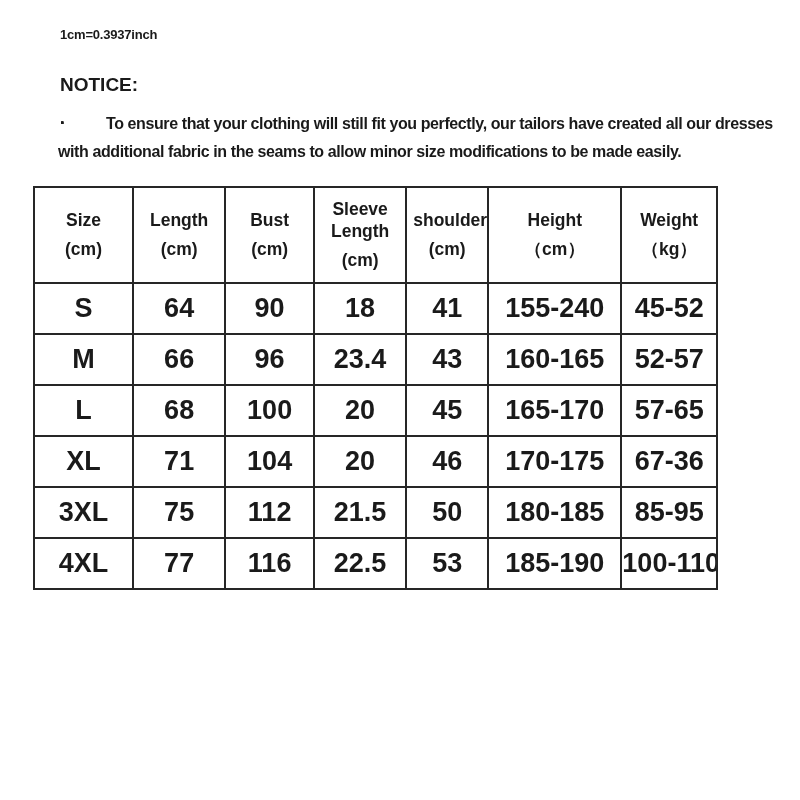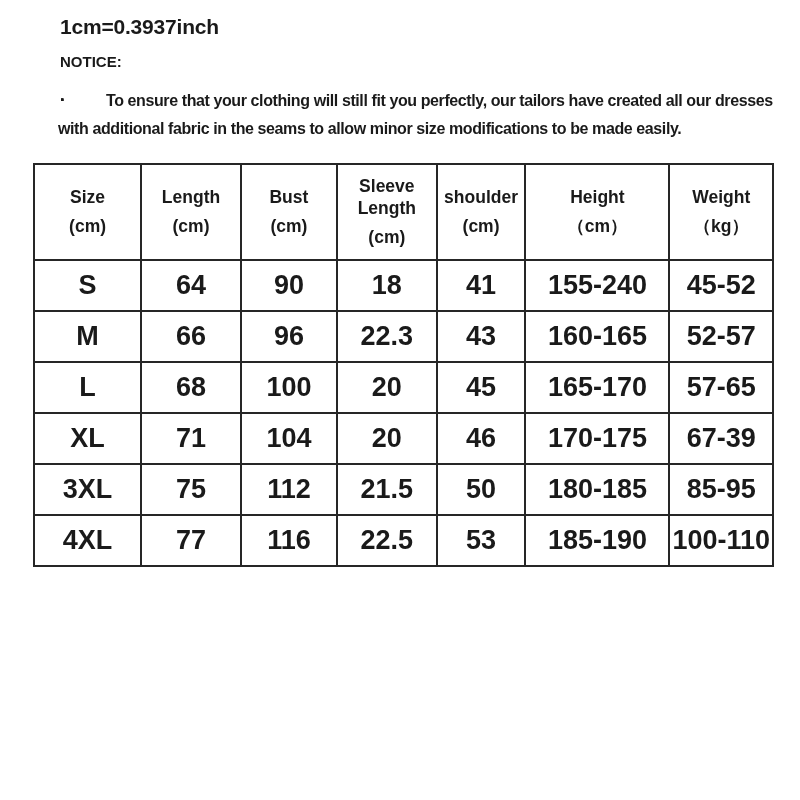--- a/index.html
+++ b/index.html
@@ -10,28 +10,28 @@
     height: 800px;
     background: #ffffff;
     overflow: hidden;
     font-family: "Liberation Sans", "DejaVu Sans", sans-serif;
     font-weight: 700;
     color: #1a1a1a;
   }
   .page { width: 800px; height: 800px; position: relative; }
 
   .conversion-note {
-    margin: 16px 0 0 60px;
-    font-size: 21px;
+    margin: 24px 0 0 60px;
+    font-size: 13px;
     line-height: 22px;
     letter-spacing: -0.2px;
   }
   .notice-title {
-    margin: 13px 0 0 60px;
-    font-size: 15px;
+    margin: 28px 0 0 60px;
+    font-size: 19px;
     line-height: 22px;
   }
 
   .bullets { margin-top: 14px; }
   .bullet {
     position: relative;
     margin: 0 12px 8px 58px;
     text-indent: 48px;
     font-size: 16.5px;
     line-height: 28px;
@@ -45,21 +45,21 @@
     font-size: 16px;
   }
   .bullet.condensed {
     font-size: 16px;
     letter-spacing: -0.4px;
   }
 
   table.size-chart {
     border-collapse: collapse;
     table-layout: fixed;
-    width: 741px;
+    width: 685px;
     margin: 20px 0 0 33px;
   }
   .size-chart th, .size-chart td {
     border: 2px solid #262626;
     text-align: center;
     vertical-align: middle;
     padding: 0;
     overflow: hidden;
     white-space: nowrap;
   }
@@ -150,42 +150,42 @@
         <td>90</td>
         <td>18</td>
         <td>41</td>
         <td>155-240</td>
         <td>45-52</td>
       </tr>
       <tr>
         <td>M</td>
         <td>66</td>
         <td>96</td>
-        <td>22.3</td>
+        <td>23.4</td>
         <td>43</td>
         <td>160-165</td>
         <td>52-57</td>
       </tr>
       <tr>
         <td>L</td>
         <td>68</td>
         <td>100</td>
         <td>20</td>
         <td>45</td>
         <td>165-170</td>
         <td>57-65</td>
       </tr>
       <tr>
         <td>XL</td>
         <td>71</td>
         <td>104</td>
         <td>20</td>
         <td>46</td>
         <td>170-175</td>
-        <td>67-39</td>
+        <td>67-36</td>
       </tr>
       <tr>
         <td>3XL</td>
         <td>75</td>
         <td>112</td>
         <td>21.5</td>
         <td>50</td>
         <td>180-185</td>
         <td>85-95</td>
       </tr>

